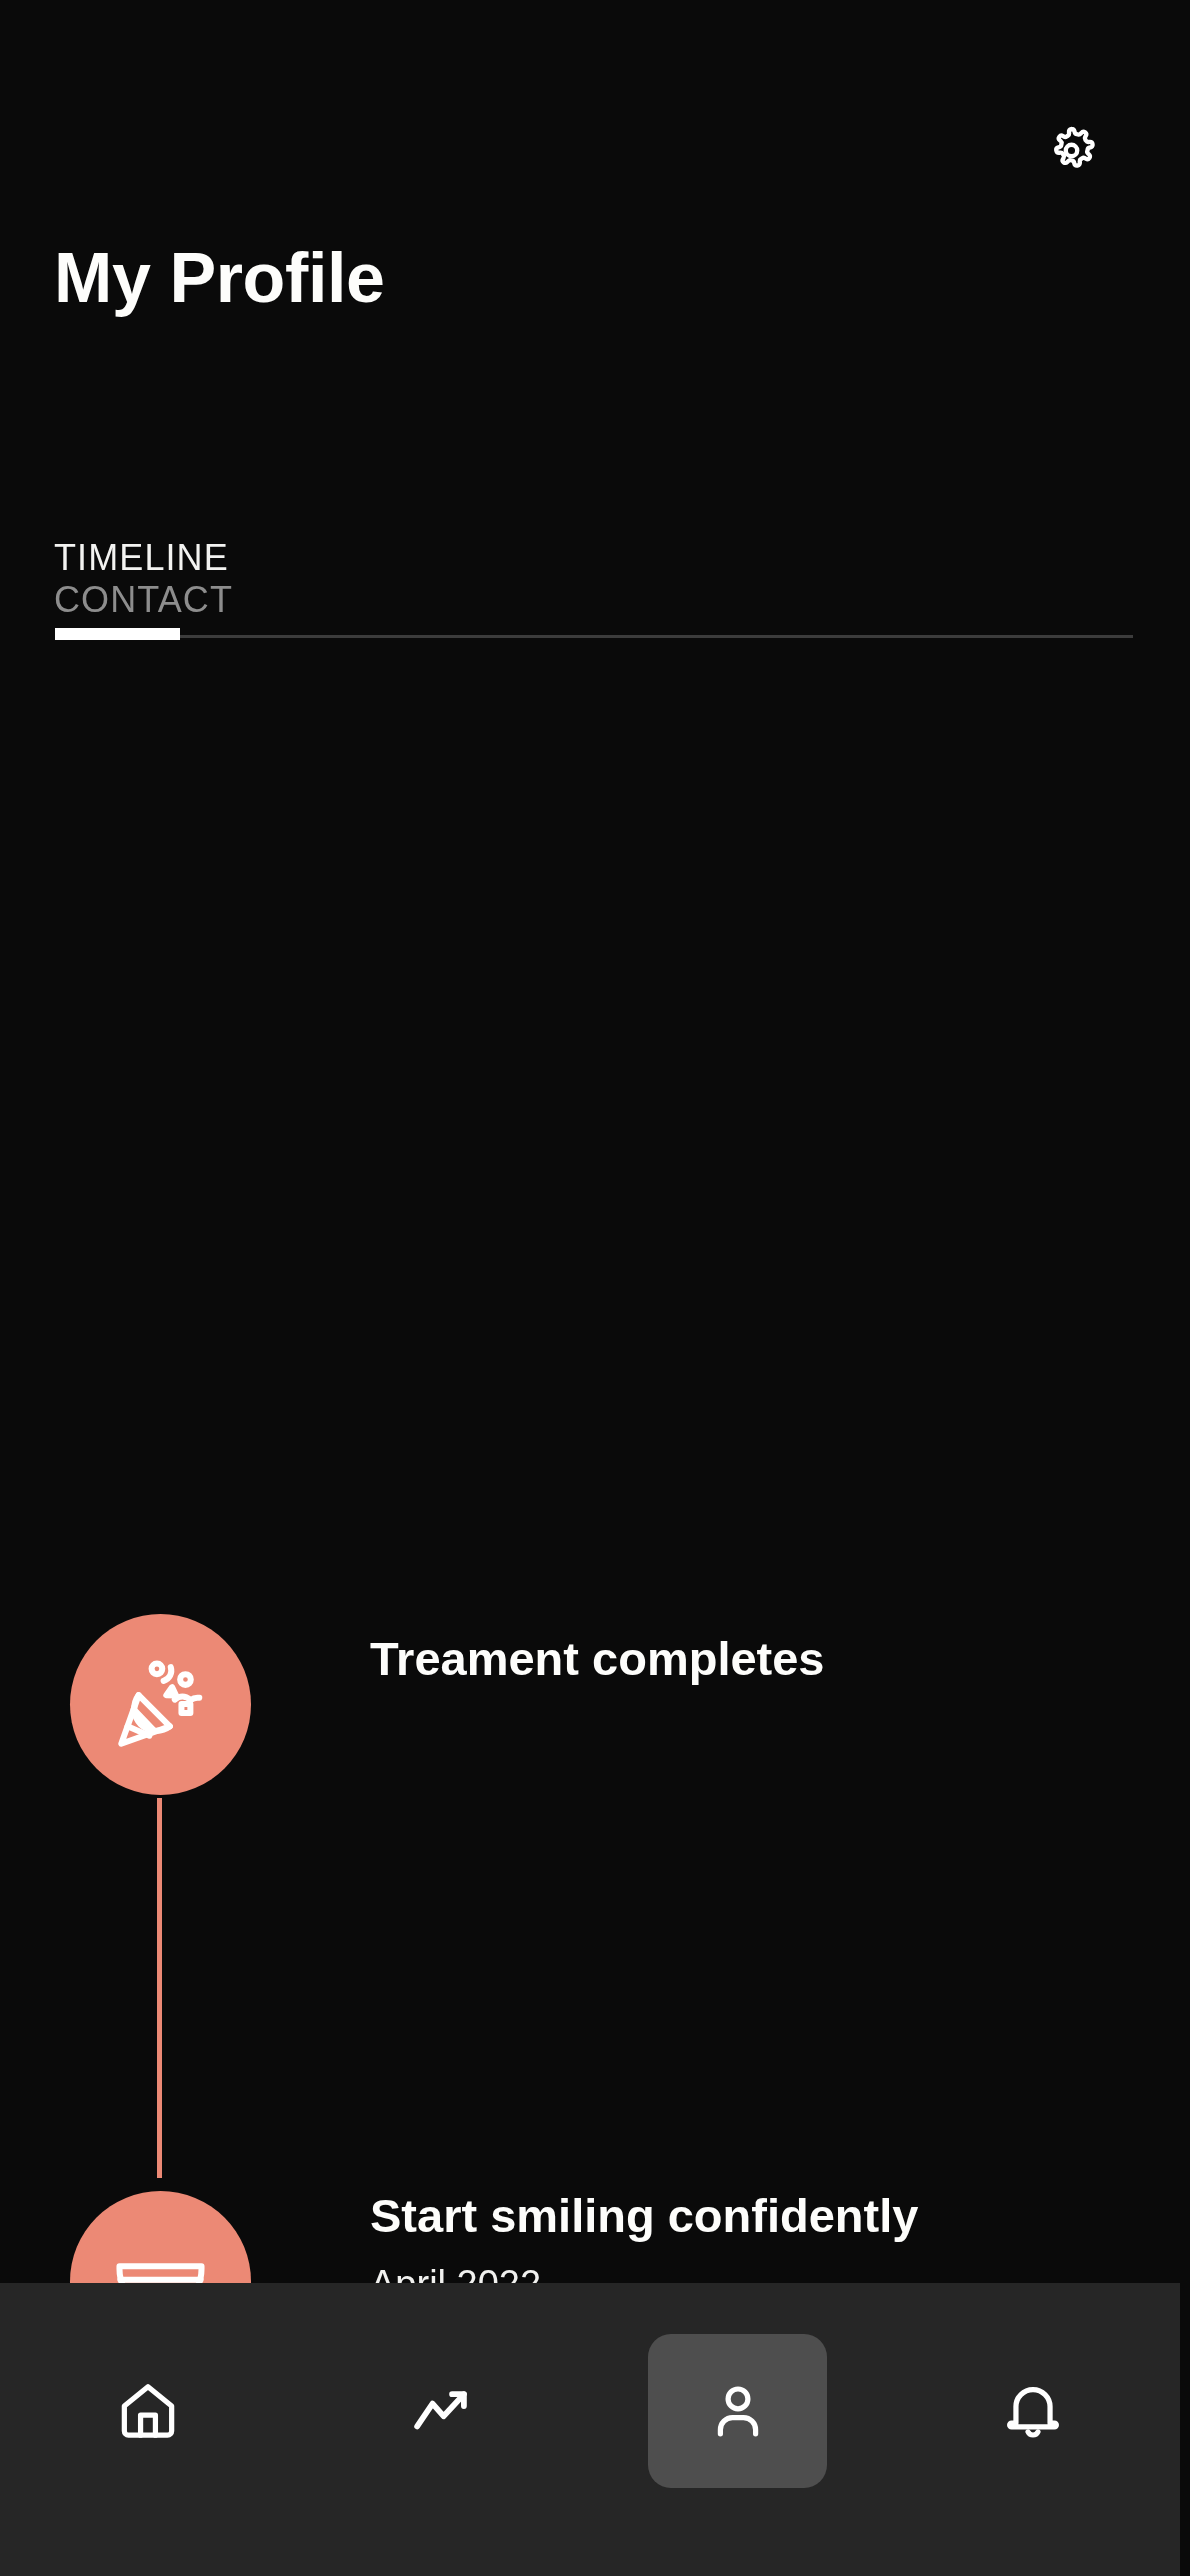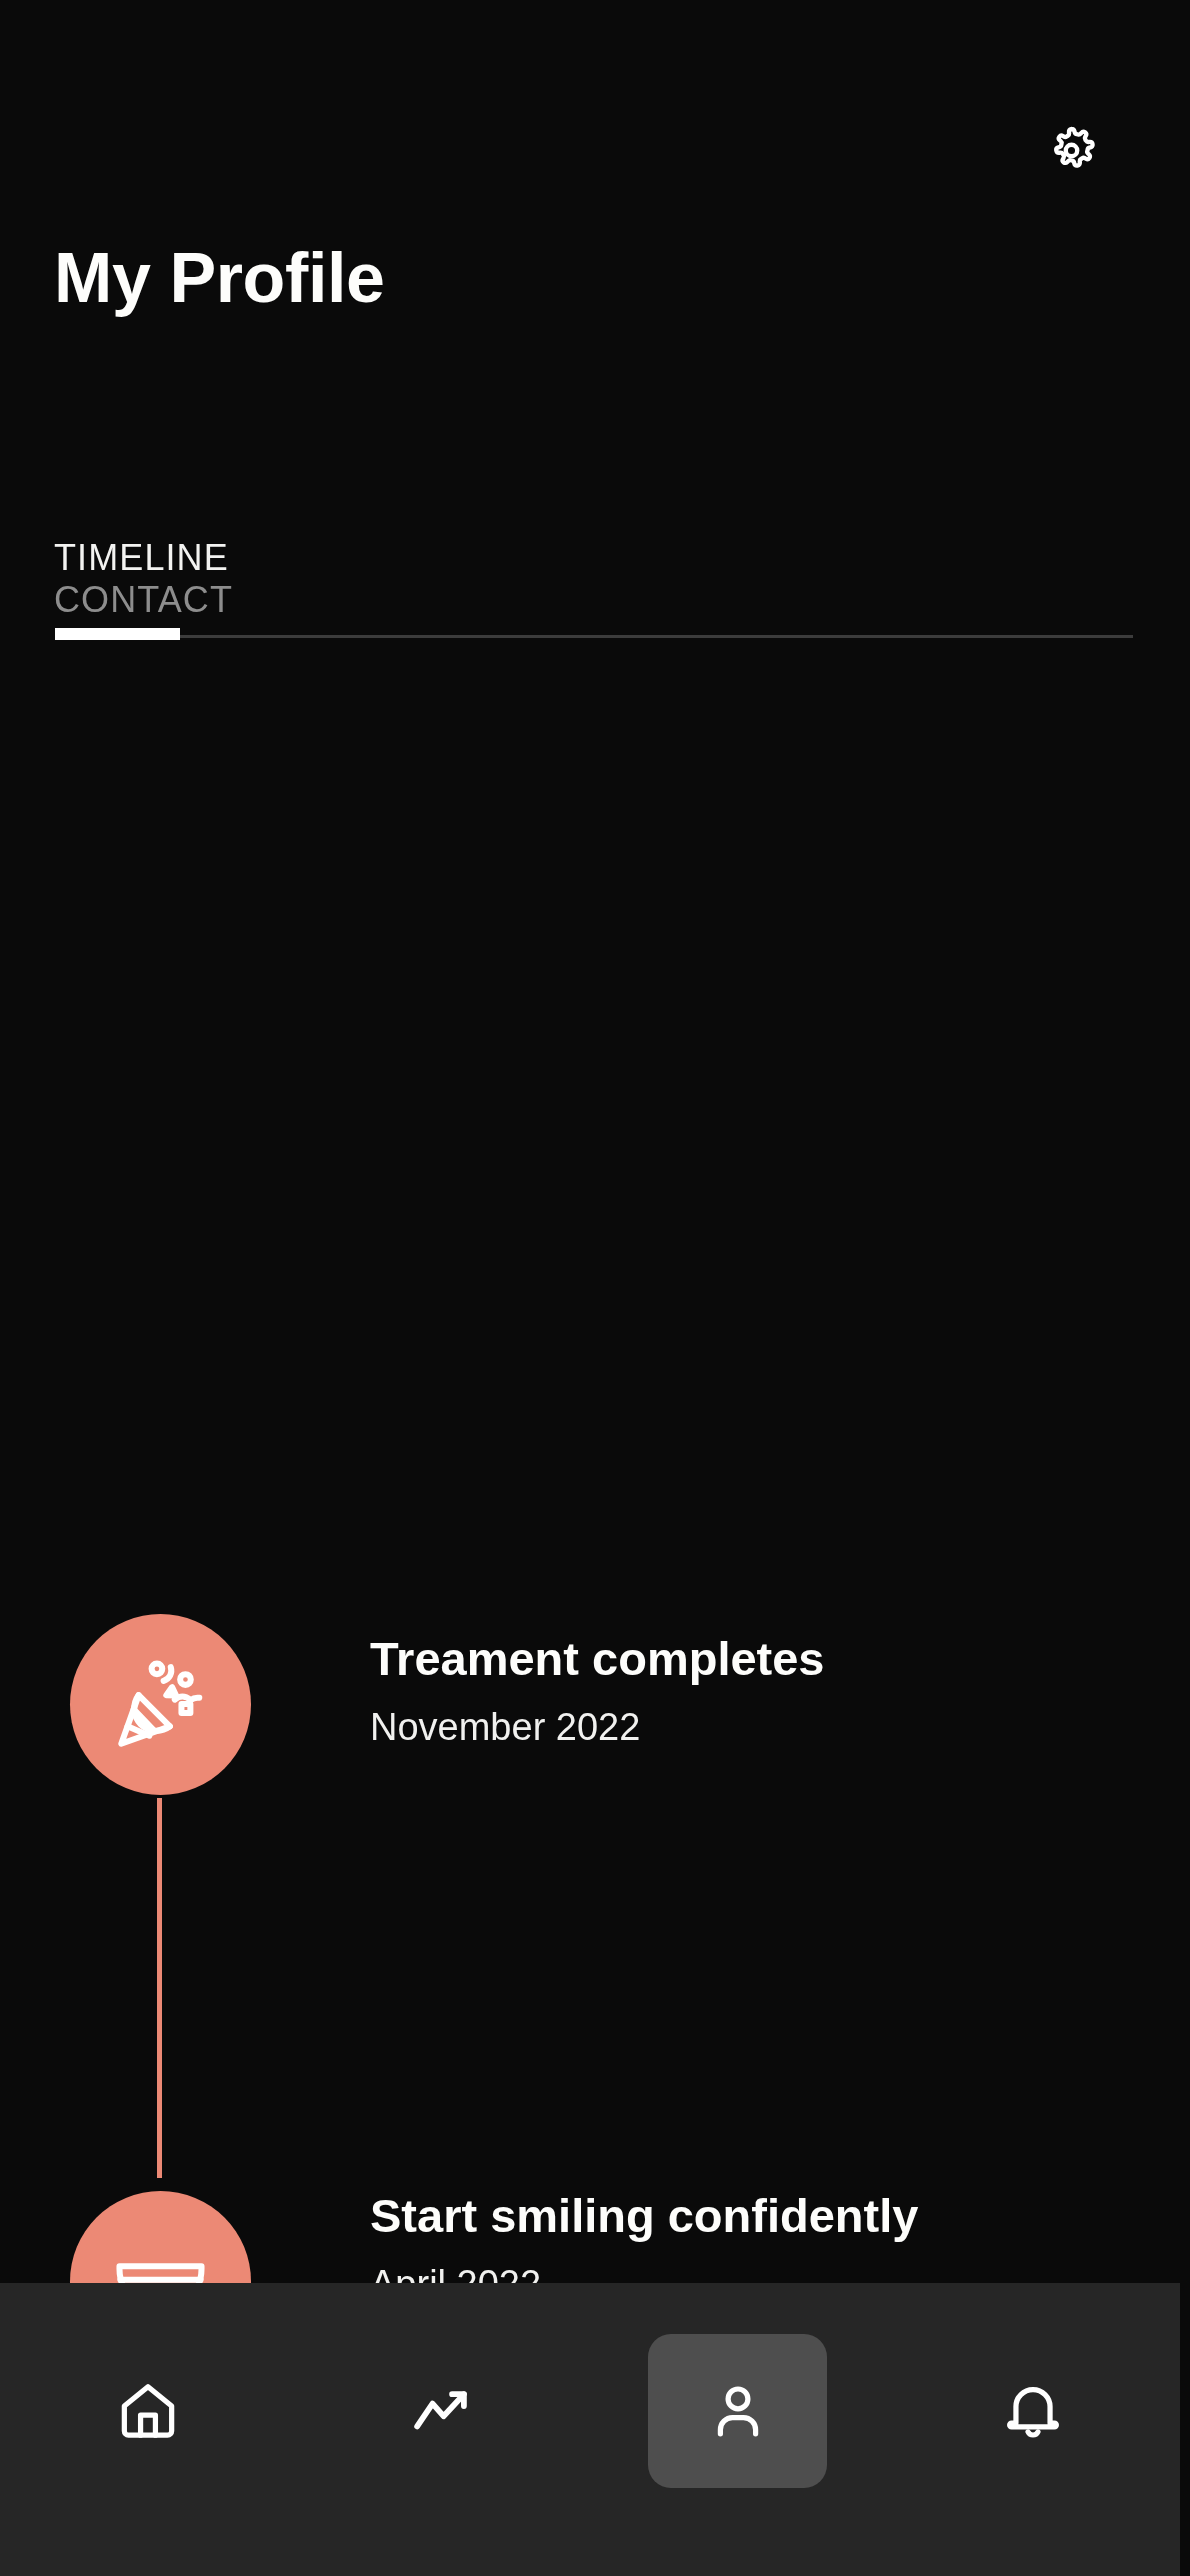--- a/index.html
+++ b/index.html
@@ -201,21 +201,20 @@
             <circle cx="17.6" cy="6.4" r="1.2"></circle>
             <path d="M14.3 3.6c.4 1.3-.2 2.6-1.6 3.1"></path>
             <path d="M15.2 10.9c1.1-.9 2.4-.9 3.6.1.6-.5 1.2-.6 1.9-.5"></path>
             <path d="M14.6 8.1 13.3 9.9l2.2.1z"></path>
             <rect x="16.7" y="11.9" width="2" height="2"></rect>
           </svg>
         </span>
       </div>
       <div class="tl-text">
         <div class="tl-title">Treament completes</div>
-        <div class="tl-date">November 2022</div>
       </div>
     </div>
 
     <div class="tl-item" id="item-1">
       <div class="tl-circle">
         <span>
           <svg viewBox="0 0 24 24" fill="none" stroke="#ffffff" stroke-width="1.35" stroke-linecap="round" stroke-linejoin="round">
             <path d="M2.8 8.6h18.4v.6a9.2 9.2 0 0 1-18.4 0z"></path>
             <path d="M3 11.6h18"></path>
             <path d="M7.2 16.1a3.6 3.6 0 0 1 5.3 1.9"></path>

